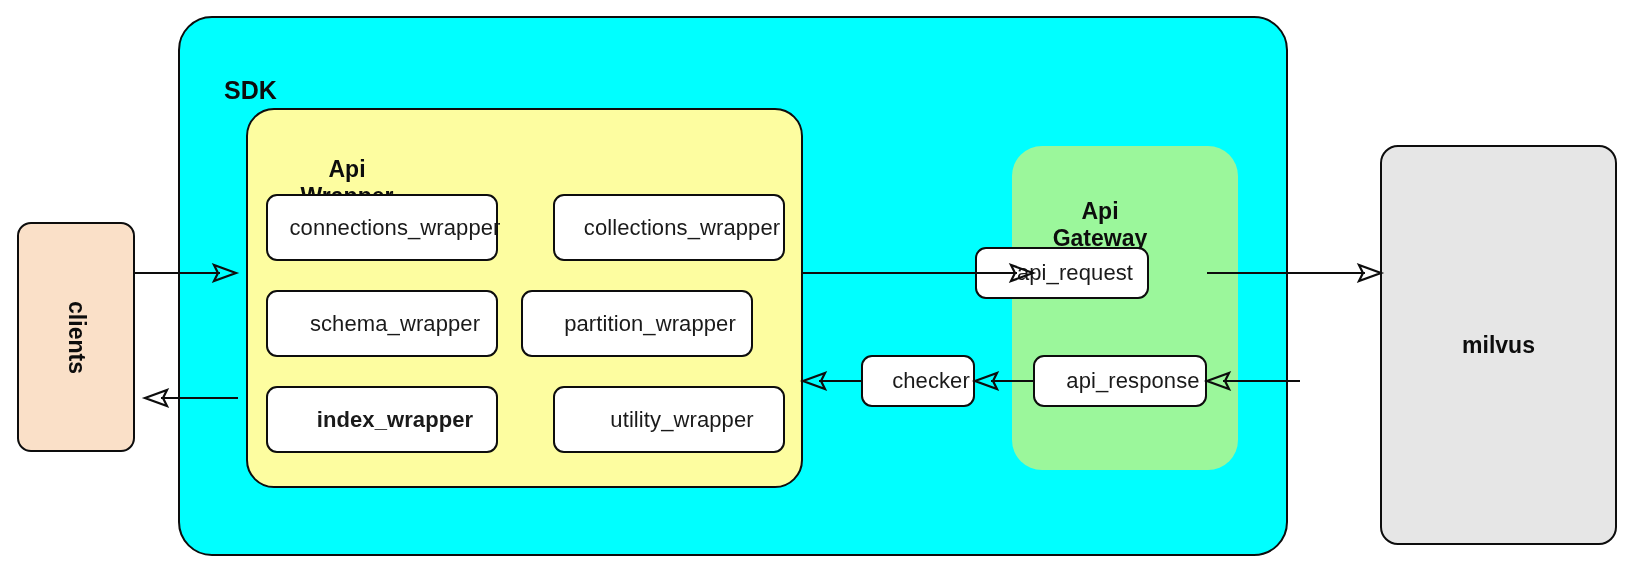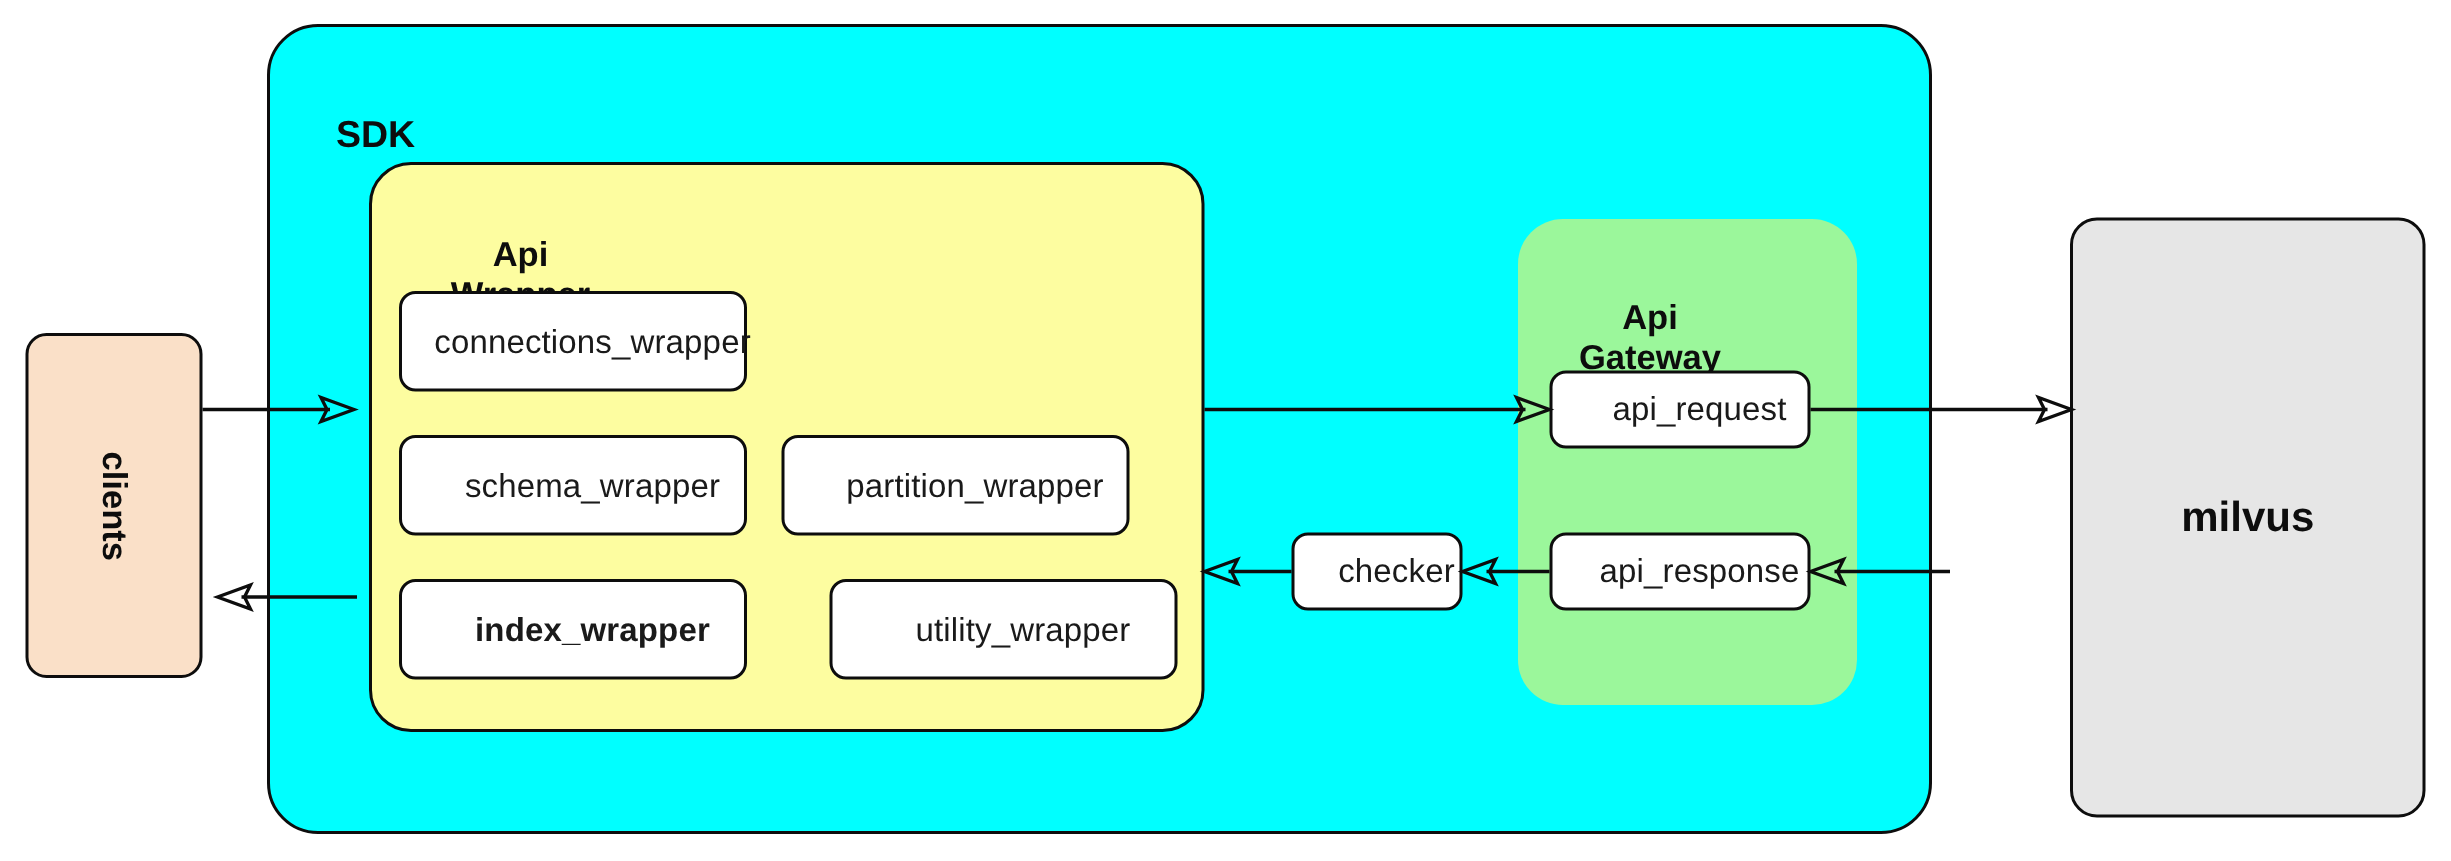--- a/index.html
+++ b/index.html
@@ -121,21 +121,21 @@
   }
 
   #milvus-box {
     left: 1380px;
     top: 145px;
     width: 237px;
     height: 400px;
     background: #e6e6e6;
     border-radius: 18px;
     font-weight: bold;
-    font-size: 28px;
+    font-size: 23px;
     color: #0d0d0d;
   }
 
   #checker-box {
     left: 861px;
     top: 355px;
     width: 114px;
     height: 52px;
     border-radius: 11px;
   }
@@ -144,21 +144,21 @@
   .wrap-node { width: 232px; height: 67px; }
   #node-connections { left: 266px; top: 194px; }
   #node-collections { left: 553px; top: 194px; }
   #node-schema      { left: 266px; top: 290px; }
   #node-partition   { left: 521px; top: 290px; }
   #node-index       { left: 266px; top: 386px; font-weight: bold; }
   #node-utility     { left: 553px; top: 386px; }
 
   
   .gw-node { width: 174px; height: 52px; }
-  #node-api-request  { left: 1033px; top: 247px; }
+  #node-api-request  { left: 975px; top: 247px; }
   #node-api-response { left: 1033px; top: 355px; }
 
   
   #connectors {
     position: absolute;
     left: 0;
     top: 0;
     width: 1634px;
     height: 574px;
     pointer-events: none;
@@ -185,20 +185,23 @@
   </div>
 
   <div class="box region" id="api-gateway-region">
     <span class="region-label">Api
 Gateway</span>
   </div>
 
   <div class="box node wrap-node" id="node-connections">
     <span>connections_wrapper</span>
   </div>
+  <div class="box node wrap-node" id="node-collections">
+    <span>collections_wrapper</span>
+  </div>
   <div class="box node wrap-node" id="node-schema">
     <span>schema_wrapper</span>
   </div>
   <div class="box node wrap-node" id="node-partition">
     <span>partition_wrapper</span>
   </div>
   <div class="box node wrap-node" id="node-index">
     <span>index_wrapper</span>
   </div>
   <div class="box node wrap-node" id="node-utility">

